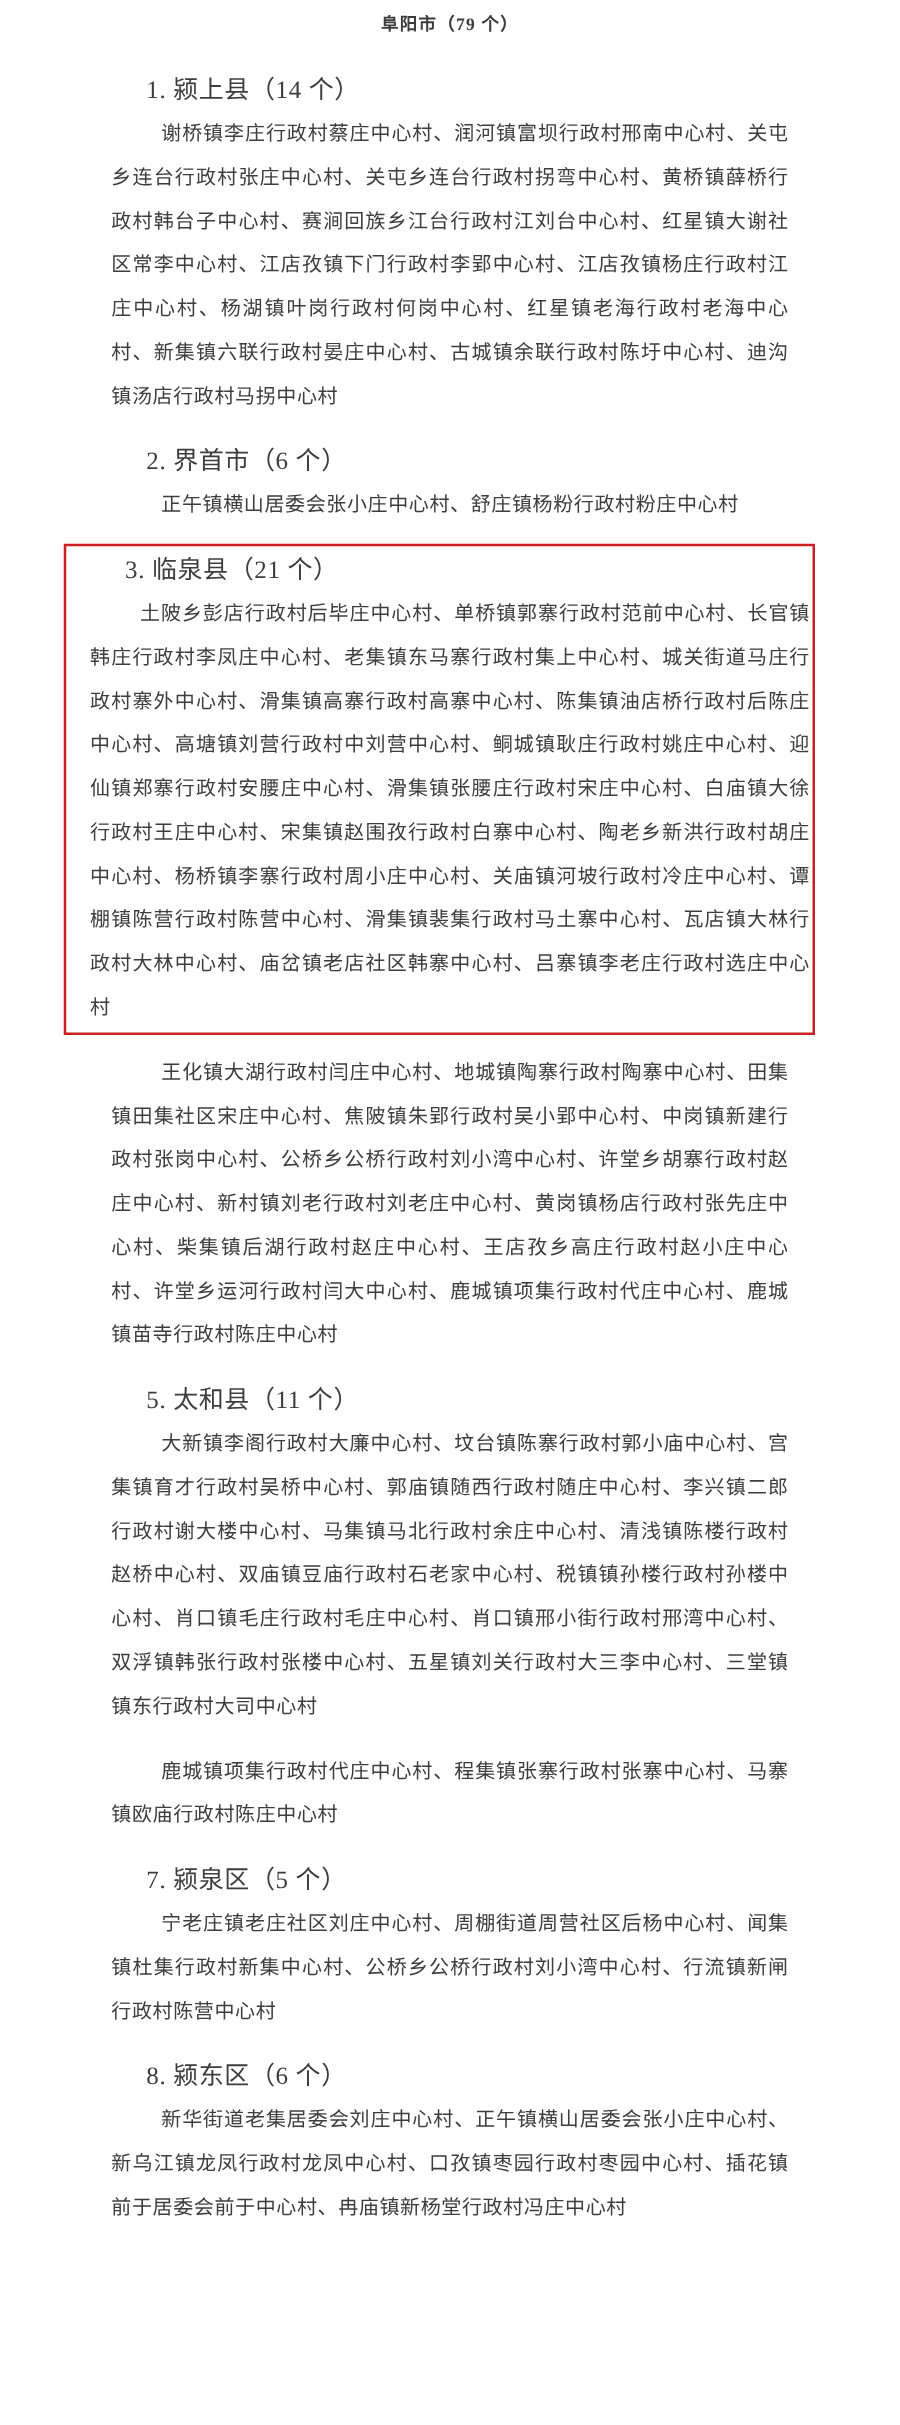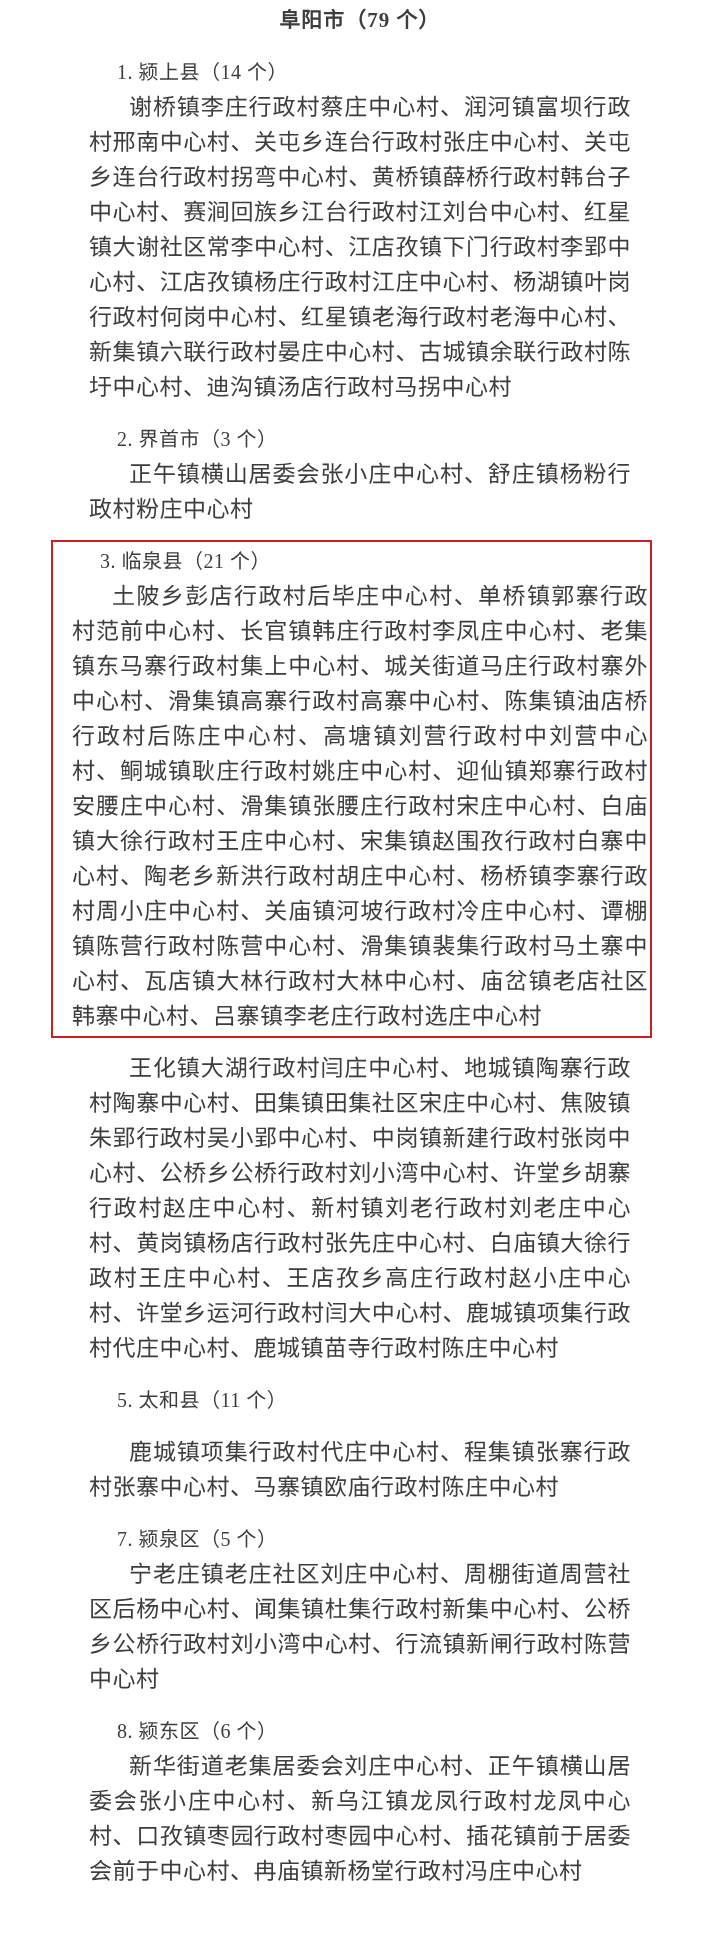--- a/index.html
+++ b/index.html
@@ -15,41 +15,41 @@
   }
   .page {
     box-sizing: border-box;
     width: 720px;
     height: 1940px;
     padding: 3px 72px 0 72px;
     color: #3d3d3d;
   }
   .title {
     margin: 0;
-    font-size: 21px;
+    font-size: 14px;
     line-height: 35px;
     font-weight: bold;
     text-align: center;
     letter-spacing: 1px;
   }
   section.sec {
     margin: 17px;
   }
   .sec-heading {
     margin: 0;
     padding-left: 28px;
     font-size: 20px;
     line-height: 35px;
     font-weight: normal;
     letter-spacing: 0.5px;
     white-space: nowrap;
   }
   .sec-body {
     margin: 0;
-    font-size: 23px;
+    font-size: 16px;
     line-height: 35px;
     letter-spacing: 0.5px;
     text-indent: 40px;
     text-align: justify;
     text-justify: inter-ideograph;
     word-break: break-all;
   }
   section.highlight {
     border: 2px solid #cc1f1f;
     padding: 2px 2px 2px 19px;
@@ -62,35 +62,36 @@
 <div class="page" style="color: rgb(61, 61, 61);">
 
   <h1 class="title">阜阳市（79 个）</h1>
 
   <section class="sec">
     <h2 class="sec-heading">1. 颍上县（14 个）</h2>
     <p class="sec-body">谢桥镇李庄行政村蔡庄中心村、润河镇富坝行政村邢南中心村、关屯乡连台行政村张庄中心村、关屯乡连台行政村拐弯中心村、黄桥镇薛桥行政村韩台子中心村、赛涧回族乡江台行政村江刘台中心村、红星镇大谢社区常李中心村、江店孜镇下门行政村李郢中心村、江店孜镇杨庄行政村江庄中心村、杨湖镇叶岗行政村何岗中心村、红星镇老海行政村老海中心村、新集镇六联行政村晏庄中心村、古城镇余联行政村陈圩中心村、迪沟镇汤店行政村马拐中心村</p>
   </section>
 
   <section class="sec">
-    <h2 class="sec-heading">2. 界首市（3 个）</h2>
+    <h2 class="sec-heading">2. 界首市（6 个）</h2>
     <p class="sec-body">正午镇横山居委会张小庄中心村、舒庄镇杨粉行政村粉庄中心村</p>
   </section>
 
   <section class="sec highlight" style="border-color: rgb(204, 31, 31);">
     <h2 class="sec-heading">3. 临泉县（21 个）</h2>
     <p class="sec-body">土陂乡彭店行政村后毕庄中心村、单桥镇郭寨行政村范前中心村、长官镇韩庄行政村李凤庄中心村、老集镇东马寨行政村集上中心村、城关街道马庄行政村寨外中心村、滑集镇高寨行政村高寨中心村、陈集镇油店桥行政村后陈庄中心村、高塘镇刘营行政村中刘营中心村、鲖城镇耿庄行政村姚庄中心村、迎仙镇郑寨行政村安腰庄中心村、滑集镇张腰庄行政村宋庄中心村、白庙镇大徐行政村王庄中心村、宋集镇赵围孜行政村白寨中心村、陶老乡新洪行政村胡庄中心村、杨桥镇李寨行政村周小庄中心村、关庙镇河坡行政村冷庄中心村、谭棚镇陈营行政村陈营中心村、滑集镇裴集行政村马土寨中心村、瓦店镇大林行政村大林中心村、庙岔镇老店社区韩寨中心村、吕寨镇李老庄行政村选庄中心村</p>
   </section>
 
   <section class="sec">
-    <p class="sec-body">王化镇大湖行政村闫庄中心村、地城镇陶寨行政村陶寨中心村、田集镇田集社区宋庄中心村、焦陂镇朱郢行政村吴小郢中心村、中岗镇新建行政村张岗中心村、公桥乡公桥行政村刘小湾中心村、许堂乡胡寨行政村赵庄中心村、新村镇刘老行政村刘老庄中心村、黄岗镇杨店行政村张先庄中心村、白庙镇大徐行政村王庄中心村、王店孜乡高庄行政村赵小庄中心村、许堂乡运河行政村闫大中心村、鹿城镇项集行政村代庄中心村、鹿城镇苗寺行政村陈庄中心村</p>
+    <p class="sec-body">王化镇大湖行政村闫庄中心村、地城镇陶寨行政村陶寨中心村、田集镇田集社区宋庄中心村、焦陂镇朱郢行政村吴小郢中心村、中岗镇新建行政村张岗中心村、公桥乡公桥行政村刘小湾中心村、许堂乡胡寨行政村赵庄中心村、新村镇刘老行政村刘老庄中心村、黄岗镇杨店行政村张先庄中心村、柴集镇后湖行政村赵庄中心村、王店孜乡高庄行政村赵小庄中心村、许堂乡运河行政村闫大中心村、鹿城镇项集行政村代庄中心村、鹿城镇苗寺行政村陈庄中心村</p>
   </section>
 
   <section class="sec">
     <h2 class="sec-heading">5. 太和县（11 个）</h2>
+    <p class="sec-body">大新镇李阁行政村大廉中心村、坟台镇陈寨行政村郭小庙中心村、宫集镇育才行政村吴桥中心村、郭庙镇随西行政村随庄中心村、李兴镇二郎行政村谢大楼中心村、马集镇马北行政村余庄中心村、清浅镇陈楼行政村赵桥中心村、双庙镇豆庙行政村石老家中心村、税镇镇孙楼行政村孙楼中心村、肖口镇毛庄行政村毛庄中心村、肖口镇邢小街行政村邢湾中心村、双浮镇韩张行政村张楼中心村、五星镇刘关行政村大三李中心村、三堂镇镇东行政村大司中心村</p>
   </section>
 
   <section class="sec">
     <p class="sec-body">鹿城镇项集行政村代庄中心村、程集镇张寨行政村张寨中心村、马寨镇欧庙行政村陈庄中心村</p>
   </section>
 
   <section class="sec">
     <h2 class="sec-heading">7. 颍泉区（5 个）</h2>
     <p class="sec-body">宁老庄镇老庄社区刘庄中心村、周棚街道周营社区后杨中心村、闻集镇杜集行政村新集中心村、公桥乡公桥行政村刘小湾中心村、行流镇新闸行政村陈营中心村</p>
   </section>

